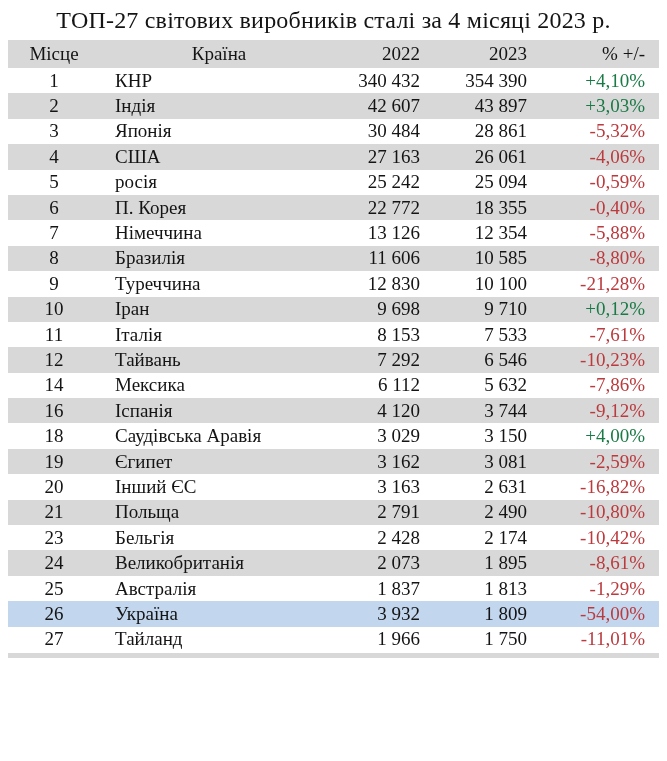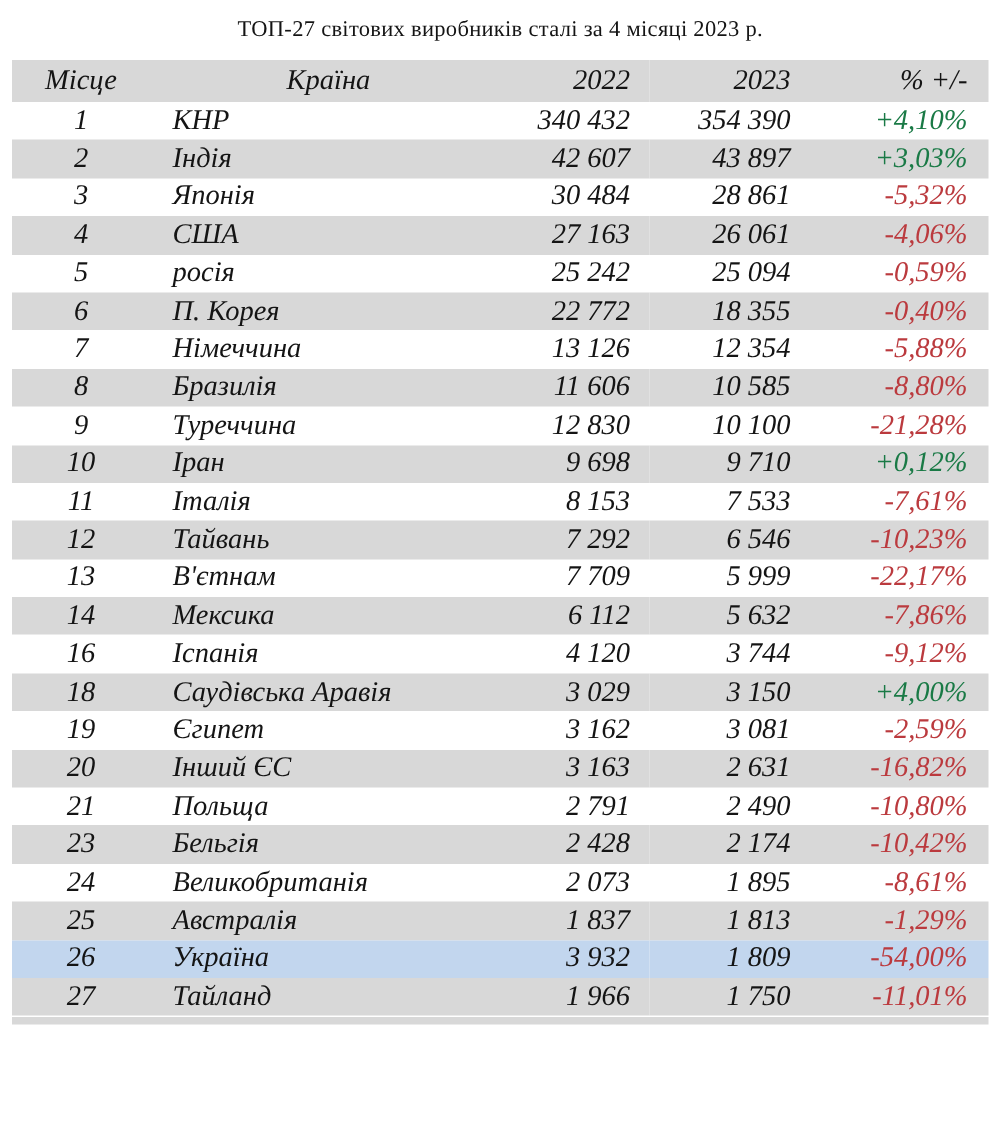--- a/index.html
+++ b/index.html
@@ -13,34 +13,33 @@
   * { margin: 0; padding: 0; box-sizing: border-box; }
   html, body {
     width: 667px; height: 761px;
     background: var(--bg);
     font-family: "Liberation Serif", "DejaVu Serif", serif;
     color: var(--text);
     overflow: hidden;
   }
   .title {
     text-align: center;
-    font-size: 15px;
+    font-size: 24px;
     font-weight: normal;
     padding-top: 7px;
     height: 40px;
     line-height: 26px;
     letter-spacing: 0.2px;
   }
   .table-wrap { margin: 0 8px; }
   table.producers {
     width: 100%;
     border-collapse: collapse;
     table-layout: fixed;
     font-size: 19px;
-    font-style: italic;
   }
   col.c-place  { width: 92px; }
   col.c-country{ width: 238px; }
   col.c-2022   { width: 95px; }
   col.c-2023   { width: 105px; }
   col.c-pct    { width: 121px; }
   thead th {
     background: var(--stripe);
     font-weight: normal;
     font-size: 19px;
@@ -180,27 +179,20 @@
   </tr>
 
   <tr>
     <td class="al-c">12</td>
     <td class="al-l">Тайвань</td>
     <td class="al-r-2022">7 292</td>
     <td class="al-r-2023">6 546</td>
     <td class="al-r-pct pct down">-10,23%</td>
   </tr>
 
-  <tr>
-    <td class="al-c">13</td>
-    <td class="al-l">В'єтнам</td>
-    <td class="al-r-2022">7 709</td>
-    <td class="al-r-2023">5 999</td>
-    <td class="al-r-pct pct down">-22,17%</td>
-  </tr>
 
   <tr>
     <td class="al-c">14</td>
     <td class="al-l">Мексика</td>
     <td class="al-r-2022">6 112</td>
     <td class="al-r-2023">5 632</td>
     <td class="al-r-pct pct down">-7,86%</td>
   </tr>
 
 

